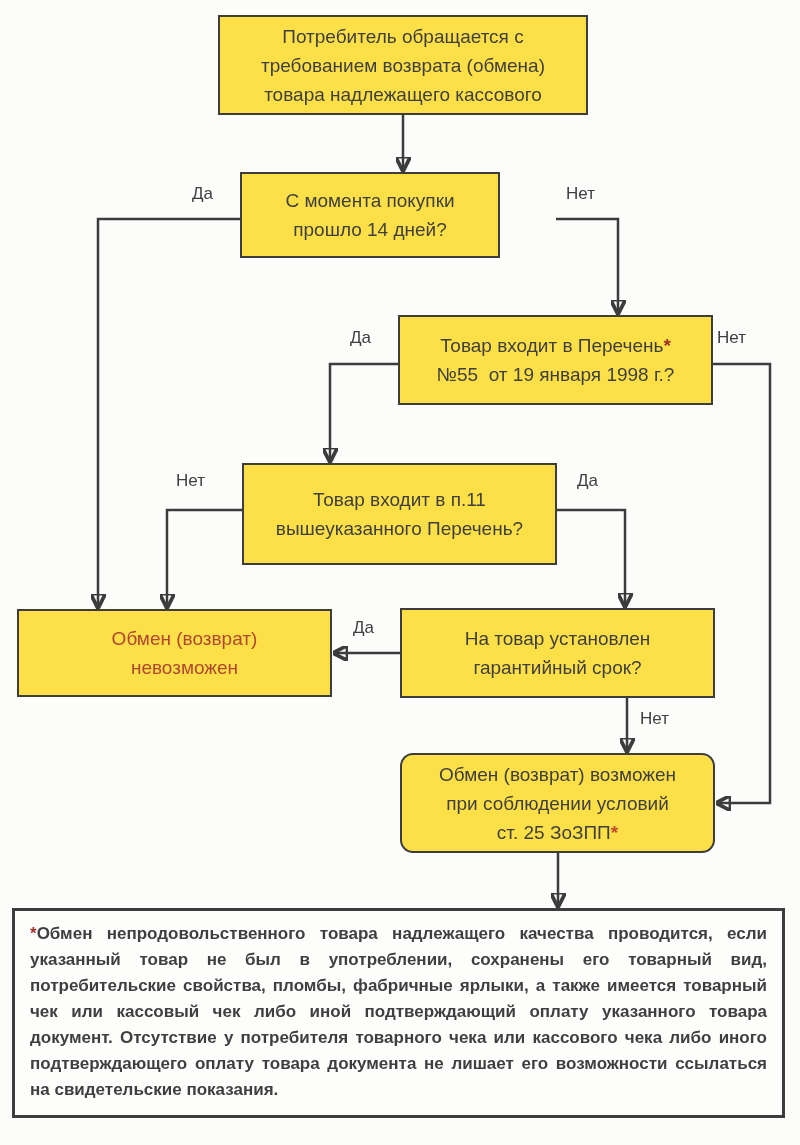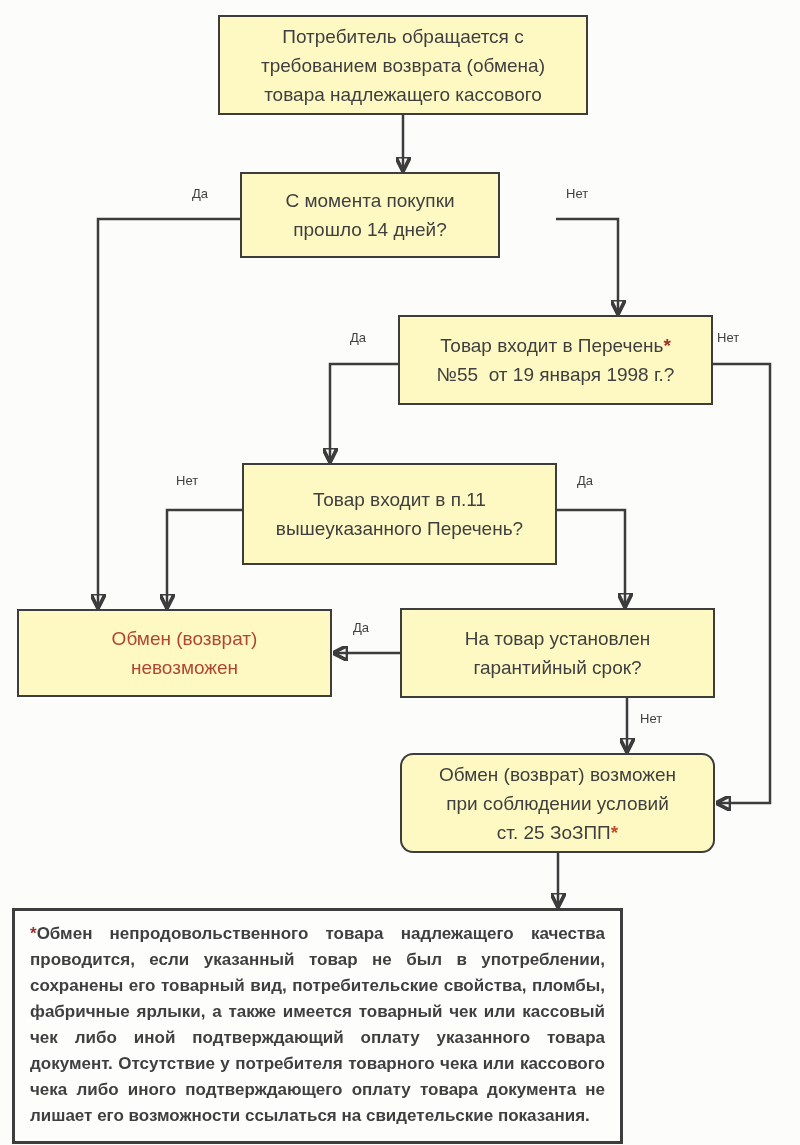--- a/index.html
+++ b/index.html
@@ -15,30 +15,30 @@
   }
   .canvas{
     position:relative;width:800px;height:1145px;margin:0 auto;
     background:var(--background,#fcfcfb);overflow:hidden;
   }
   svg.edges{position:absolute;left:0;top:0;pointer-events:none;}
   svg.edges path{fill:none;stroke:var(--line,#3c3c3c);stroke-width:2.5;}
   .node{
     position:absolute;box-sizing:border-box;
     border:2px solid var(--border,#3d3d3d);
-    background:#fef9c3;
+    background:#fde047;
     display:flex;flex-direction:column;justify-content:center;
     text-align:center;font-size:19px;line-height:29px;
   }
   .node .line{white-space:pre;}
   .node-impossible .line{color:var(--red-text,#b04731);padding-left:20px;}
   .star{color:var(--asterisk,#9c3025);font-weight:bold;}
   .star-bright{color:var(--asterisk-bright,#bf4a2c);font-weight:bold;}
   .edge-label{
-    position:absolute;font-size:13px;line-height:22px;white-space:pre;
+    position:absolute;font-size:17px;line-height:22px;white-space:pre;
     color:var(--text,#3f3f3f);
   }
   .footnote{
     position:absolute;box-sizing:border-box;
     border:3px solid var(--border,#3d3d3d);
     background:#fdfdfc;
     font-size:17px;font-weight:bold;line-height:26px;
     text-align:justify;padding:10px 15px 12px 15px;
   }
 </style>
@@ -104,17 +104,17 @@
 
   <div class="edge-label" style="left:192px;top:183px;">Да</div>
   <div class="edge-label" style="left:566px;top:183px;">Нет</div>
   <div class="edge-label" style="left:350px;top:327px;">Да</div>
   <div class="edge-label" style="left:717px;top:327px;">Нет</div>
   <div class="edge-label" style="left:176px;top:470px;">Нет</div>
   <div class="edge-label" style="left:577px;top:470px;">Да</div>
   <div class="edge-label" style="left:353px;top:617px;">Да</div>
   <div class="edge-label" style="left:640px;top:708px;">Нет</div>
 
-  <div class="footnote" style="left:12px;top:908px;width:611px;min-height:192px;">
+  <div class="footnote" style="left:12px;top:908px;width:773px;min-height:192px;">
     <span class="star">*</span><span>Обмен непродовольственного товара надлежащего качества проводится, если указанный товар не был в употреблении, сохранены его товарный вид, потребительские свойства, пломбы, фабричные ярлыки, а также имеется товарный чек или кассовый чек либо иной подтверждающий оплату указанного товара документ. Отсутствие у потребителя товарного чека или кассового чека либо иного подтверждающего оплату товара документа не лишает его возможности ссылаться на свидетельские показания.</span>
   </div>
 
 </div>
 
 </body></html>

